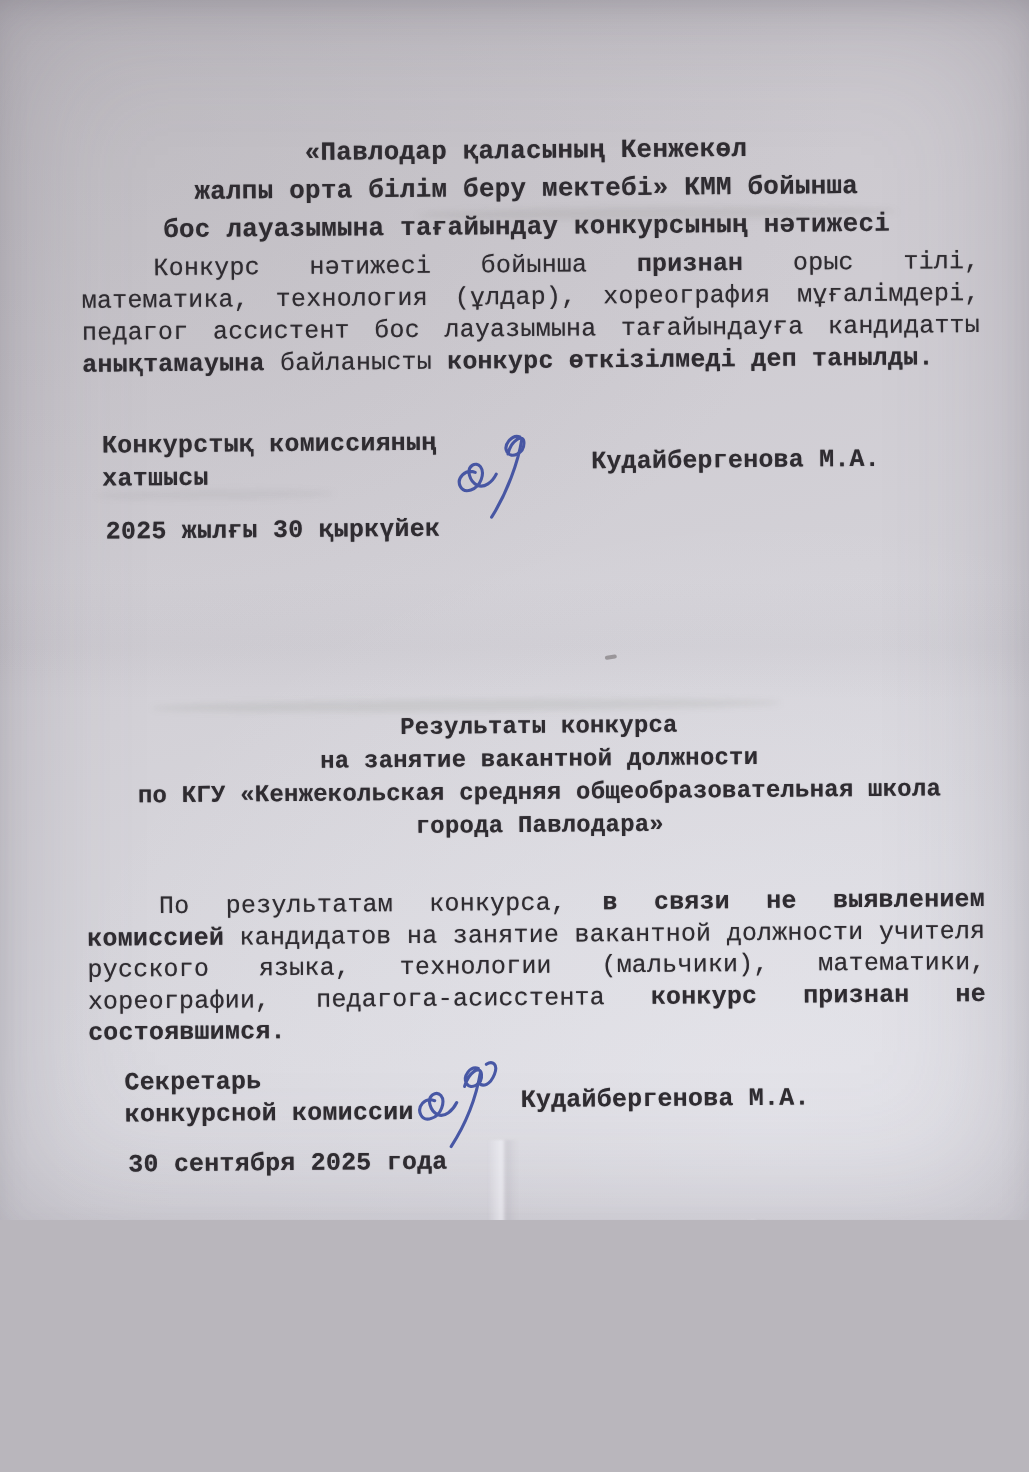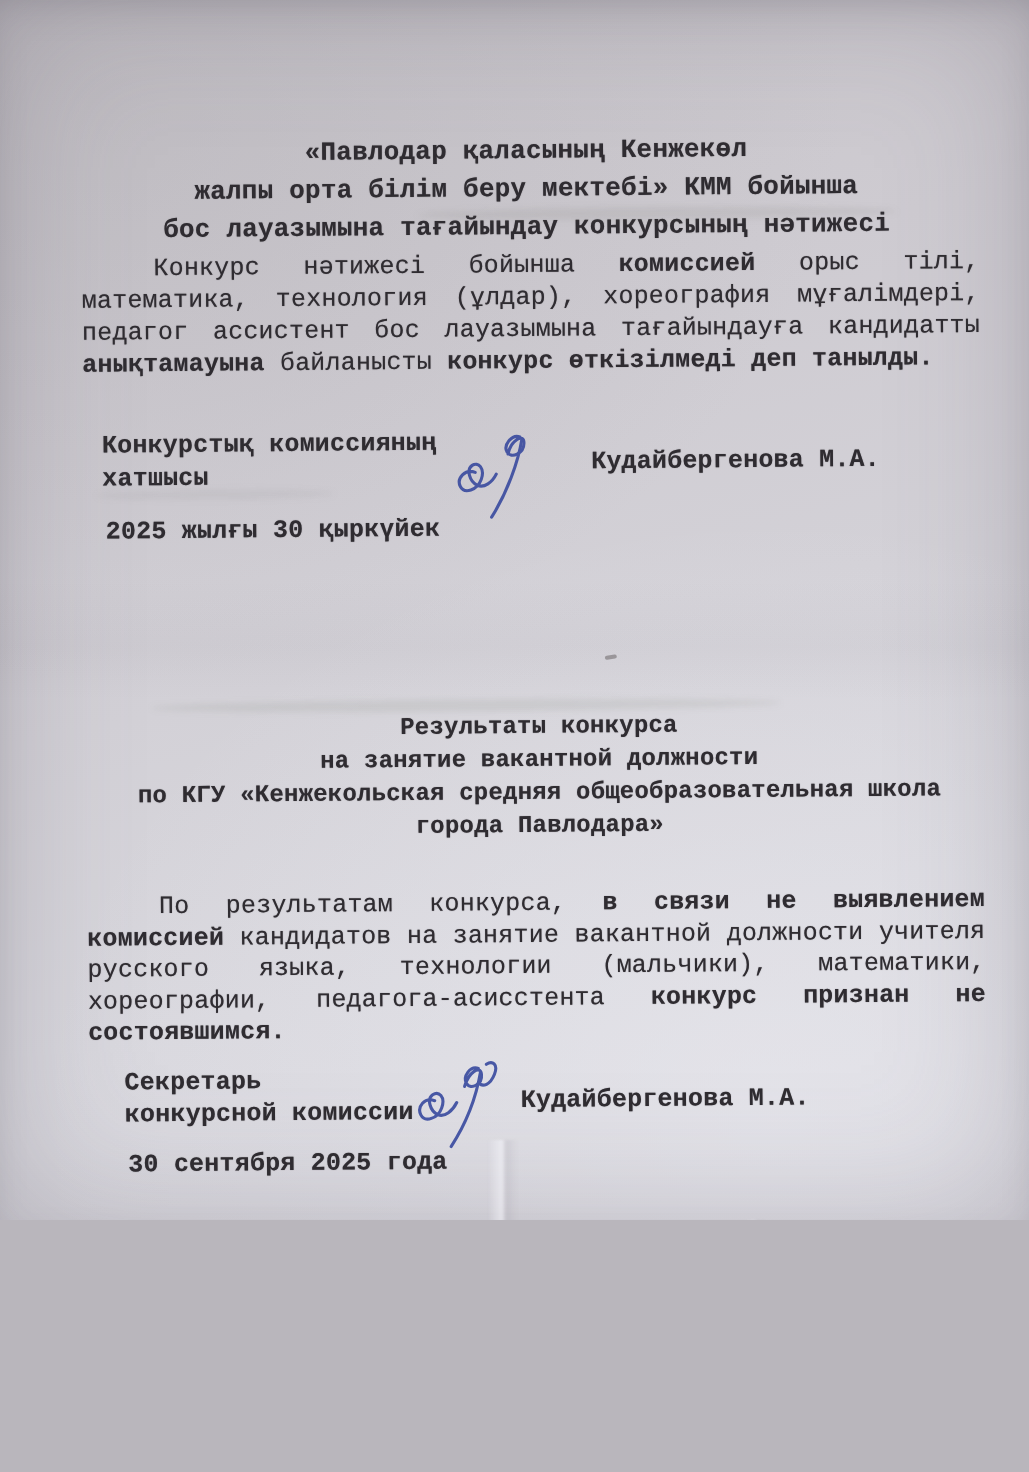--- a/index.html
+++ b/index.html
@@ -133,21 +133,21 @@
   <div class="band-mid crease"></div>
 
   <div class="tilt">
 
     <div class="txt doc-title">
       <div>«Павлодар қаласының Кенжекөл</div>
       <div>жалпы орта білім беру мектебі» КММ бойынша</div>
       <div>бос лауазымына тағайындау конкурсының нәтижесі</div>
     </div>
 
-    <p class="txt para kk-para"><span>Конкурс нәтижесі бойынша </span><span class="b">комиссией</span><span> орыс тілі, математика, технология (ұлдар), хореография  мұғалімдері, педагог ассистент бос лауазымына тағайындауға кандидатты </span><span class="b">анықтамауына</span><span> байланысты </span><span class="b">конкурс өткізілмеді деп танылды.</span></p>
+    <p class="txt para kk-para"><span>Конкурс нәтижесі бойынша </span><span class="b">признан</span><span> орыс тілі, математика, технология (ұлдар), хореография  мұғалімдері, педагог ассистент бос лауазымына тағайындауға кандидатты </span><span class="b">анықтамауына</span><span> байланысты </span><span class="b">конкурс өткізілмеді деп танылды.</span></p>
 
     <div class="txt sig-role kk-role">
       <div>Конкурстық комиссияның</div>
       <div>хатшысы</div>
     </div>
 
     <svg class="signature sig-1" width="110" height="105" viewBox="0 0 110 105">
       <path d="M30,56 C20,52 11,62 15,70 C19,78 32,74 36,63 C40,52 33,45 27,49 C21,53 24,65 32,69 C39,72 47,66 51,58"></path>
       <path d="M63,38 C66,24 79,17 79,27 C79,38 66,43 62,36 C58,29 67,18 75,21"></path>
       <path d="M77,23 C73,46 62,76 46,101"></path>

